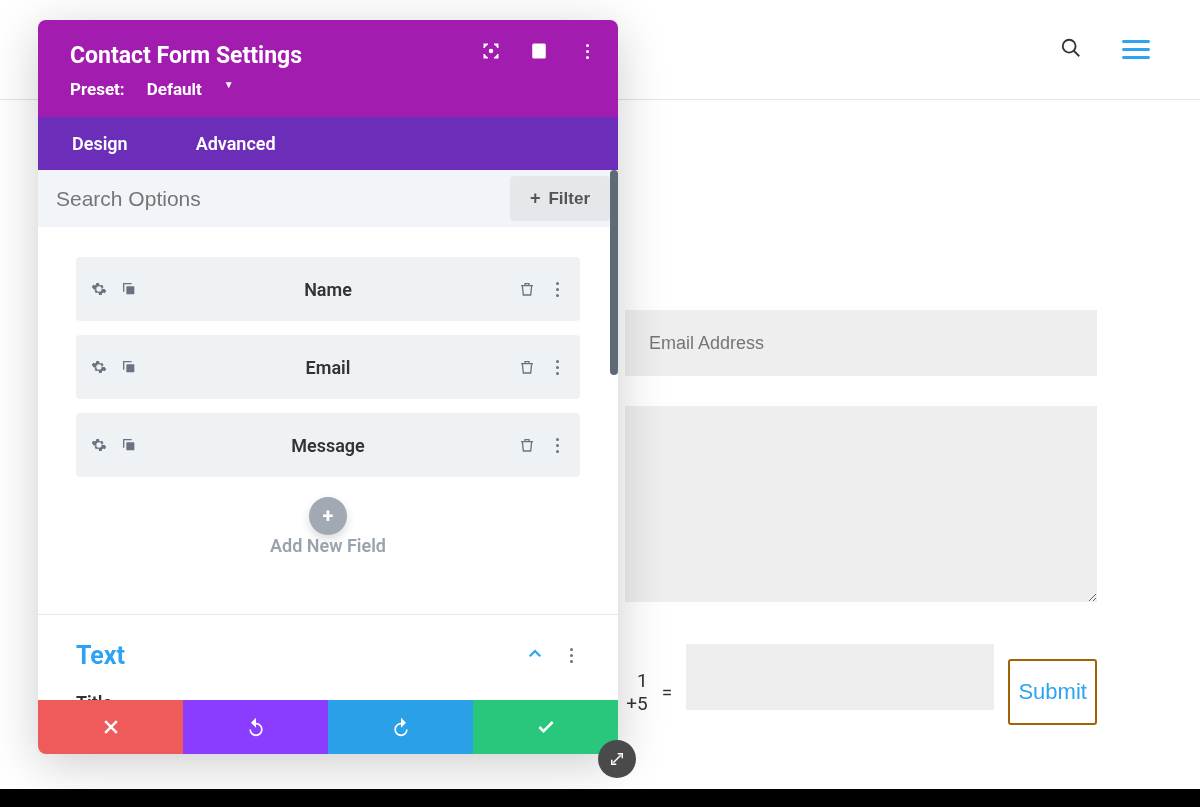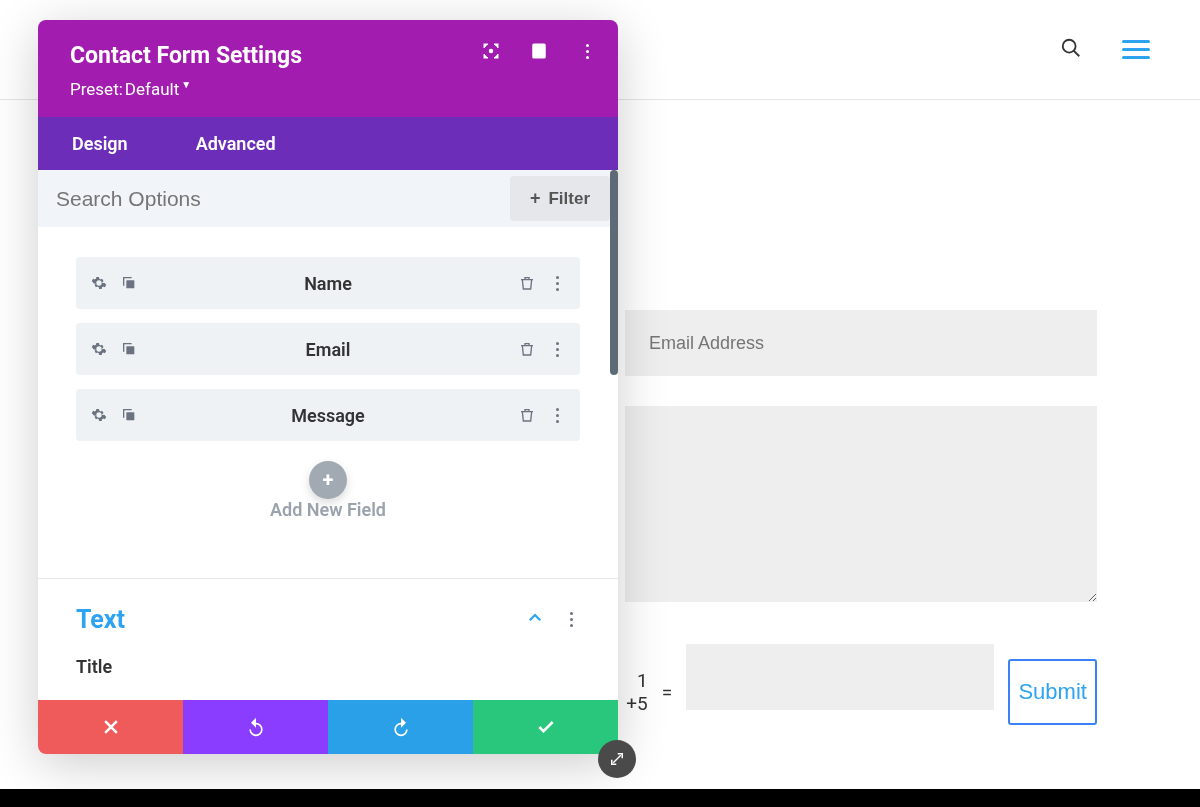--- a/index.html
+++ b/index.html
@@ -11,45 +11,45 @@
 .hamburger { display: flex; flex-direction: column; gap: 5px; cursor: pointer; }
 .hamburger div { width: 28px; height: 3px; background: #2ea3f2; border-radius: 2px; }
 
 
 .preview { position: absolute; top: 310px; left: 625px; width: 472px; }
 .preview input[type=text] { width: 100%; height: 66px; background: #eee; border: none; padding: 0 24px; font-size: 18px; color: #666; margin-bottom: 30px; }
 .preview textarea { width: 100%; height: 196px; background: #eee; border: none; resize: both; }
 .preview .captcha-row { display: flex; align-items: center; justify-content: flex-end; gap: 14px; margin-top: 38px; }
 .preview .captcha-text { font-size: 19px; color: #333; text-align: right; }
 .preview .captcha-input { width: 66px; height: 68px; background: #eee; border: none; }
-.preview .submit-btn { width: 142px; height: 66px; border: 2px solid #3b82f6; background: #fff; color: #2ea3f2; font-size: 22px; border-radius: 3px; cursor: pointer; }
+.preview .submit-btn { width: 142px; height: 66px; border: 2px solid #a16207; background: #fff; color: #2ea3f2; font-size: 22px; border-radius: 3px; cursor: pointer; }
 
 
 .modal { position: absolute; top: 20px; left: 38px; width: 580px; background: #fff; border-radius: 8px; box-shadow: 0 10px 50px rgba(0,0,0,0.2); overflow: hidden; }
 .modal-header { background: #a21caf; color: #fff; padding: 22px 32px 18px 32px; position: relative; }
 .modal-title { font-size: 23px; font-weight: 700; margin-bottom: 10px; }
-.preset-row { font-size: 17px; font-weight: 400; display: inline-flex; align-items: flex-start; gap: 2px; cursor: pointer; }
+.preset-row { font-size: 17px; font-weight: 700; display: inline-flex; align-items: flex-start; gap: 22px; cursor: pointer; }
 .preset-row .caret { font-size: 10px; }
 .header-icons { position: absolute; top: 22px; right: 22px; display: flex; gap: 30px; align-items: center; }
 .header-icons .hi { width: 18px; height: 18px; display: inline-flex; align-items: center; justify-content: center; cursor: pointer; }
 .header-icons svg { fill: #fff; stroke: #fff; }
 
 .tabs { display: flex; background: #6c2eb9; }
 .tab { flex: 0 0 auto; padding: 16px 34px; font-size: 18px; font-weight: 600; color: #fff; cursor: pointer; }
 .tab.active { background: #a855f7; }
 
 .modal-body { height: 530px; overflow-y: auto; }
 .search-row { display: flex; align-items: center; background: #f1f5f9; position: relative; }
 .search-row input { flex: 1; border: none; background: transparent; padding: 16px 18px; font-size: 21px; color: #888; outline: none; }
 .filter-btn { display: flex; align-items: center; gap: 8px; padding: 12px 20px; margin: 6px 8px 6px 0; background: #e5e7eb; border: none; border-radius: 4px; font-size: 17px; color: #555; font-weight: 600; cursor: pointer; }
 .filter-btn .plus { font-size: 18px; font-weight: 700; }
 .body-scrollbar { position: absolute; right: 0; top: 0; width: 8px; height: 205px; background: #5e6a76; border-radius: 4px; }
 
 .fields-panel { padding: 30px 38px 28px 38px; }
-.field-row { display: flex; align-items: center; background: #eef2f5; border-radius: 4px; height: 52px; margin-bottom: 14px; padding: 0 14px; }
+.field-row { display: flex; align-items: center; background: #eef2f5; border-radius: 4px; height: 64px; margin-bottom: 14px; padding: 0 14px; }
 .field-row .left-icons { display: flex; gap: 12px; }
 .field-row .right-icons { display: flex; gap: 12px; }
 .field-row .label { flex: 1; text-align: center; font-size: 18px; font-weight: 600; color: #333; }
 .row-ico { width: 18px; height: 18px; display: inline-flex; align-items: center; justify-content: center; cursor: pointer; color: #6b7280; }
 .row-ico svg { width: 16px; height: 16px; fill: #6b7280; }
 .dots-v { display: inline-flex; flex-direction: column; gap: 3px; }
 .dots-v i { width: 3px; height: 3px; background: #6b7280; border-radius: 50%; display: block; }
 
 .add-field { text-align: center; margin-top: 20px; }
 .add-circle { width: 38px; height: 38px; border-radius: 50%; background: #a1a9b3; color: #fff; display: inline-flex; align-items: center; justify-content: center; font-size: 20px; font-weight: 700; cursor: pointer; box-shadow: 0 4px 10px rgba(0,0,0,0.15); }

